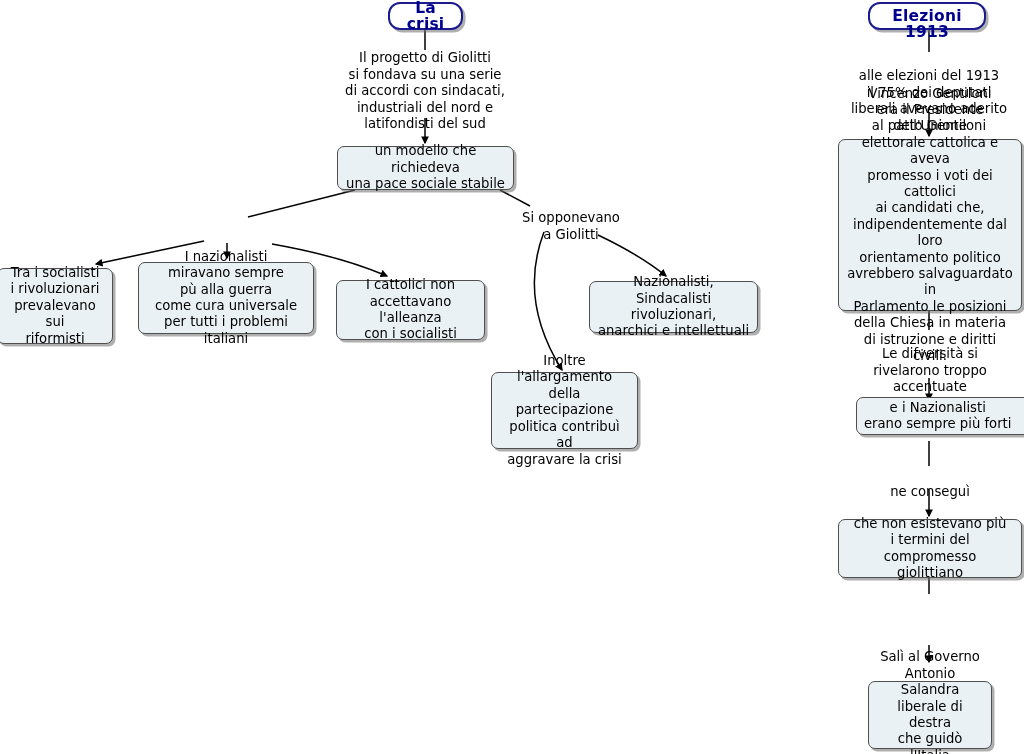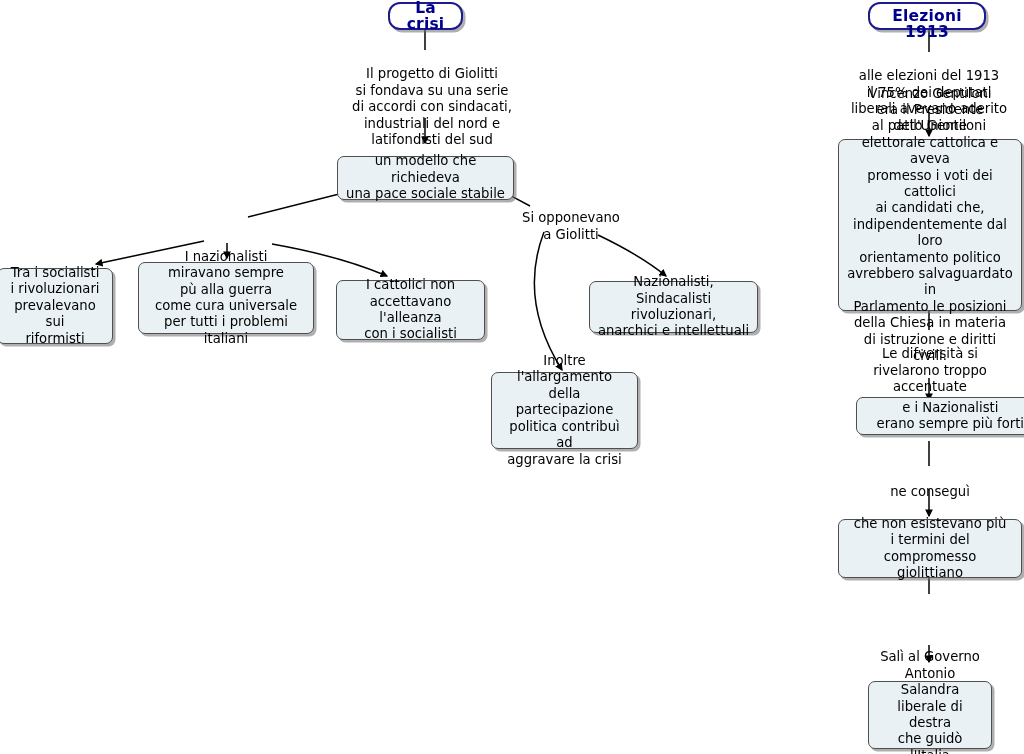--- a/index.html
+++ b/index.html
@@ -24,21 +24,21 @@
     top: 0;
     width: 1024px;
     height: 754px;
     pointer-events: none;
   }
   .node {
     position: absolute;
     box-sizing: border-box;
     display: flex;
     align-items: center;
-    justify-content: flex-end;
+    justify-content: flex-start;
     text-align: center;
     color: #000000;
     font-size: 13.2px;
     line-height: 16.4px;
     white-space: pre-line;
     z-index: 3;
   }
   .node.box {
     background: #e9f1f5;
     border: 1.6px solid #4f4f4f;
@@ -112,29 +112,29 @@
 
     <path d="M 929 578 L 929 594" stroke="#000000" stroke-width="1.5" fill="none"></path>
 
     <path d="M 929 645 L 929 662" stroke="#000000" stroke-width="1.5" fill="none" marker-end="url(#arrow)"></path>
   </svg>
 
   <div class="node title" style="left:388px; top:2px; width:75px; height:28px;">
     <span>La crisi</span>
   </div>
 
-  <div class="link-label" style="left:345px; top:50px; width:160px;margin-left:7px;">
+  <div class="link-label" style="left:345px; top:34px; width:160px;">
     <span>Il progetto di Giolitti
 si fondava su una serie
 di accordi con sindacati,
 industriali del nord e
 latifondisti del sud</span>
   </div>
 
-  <div class="node box" style="left:337px; top:156px; width:177px; height:44px;">
+  <div class="node box" style="left:337px; top:146px; width:177px; height:44px;">
     <span>un modello che richiedeva
 una pace sociale stabile</span>
   </div>
 
 
   <div class="link-label" style="left:515px; top:194px; width:112px;">
     <span>Si opponevano
 a Giolitti</span>
   </div>
 

